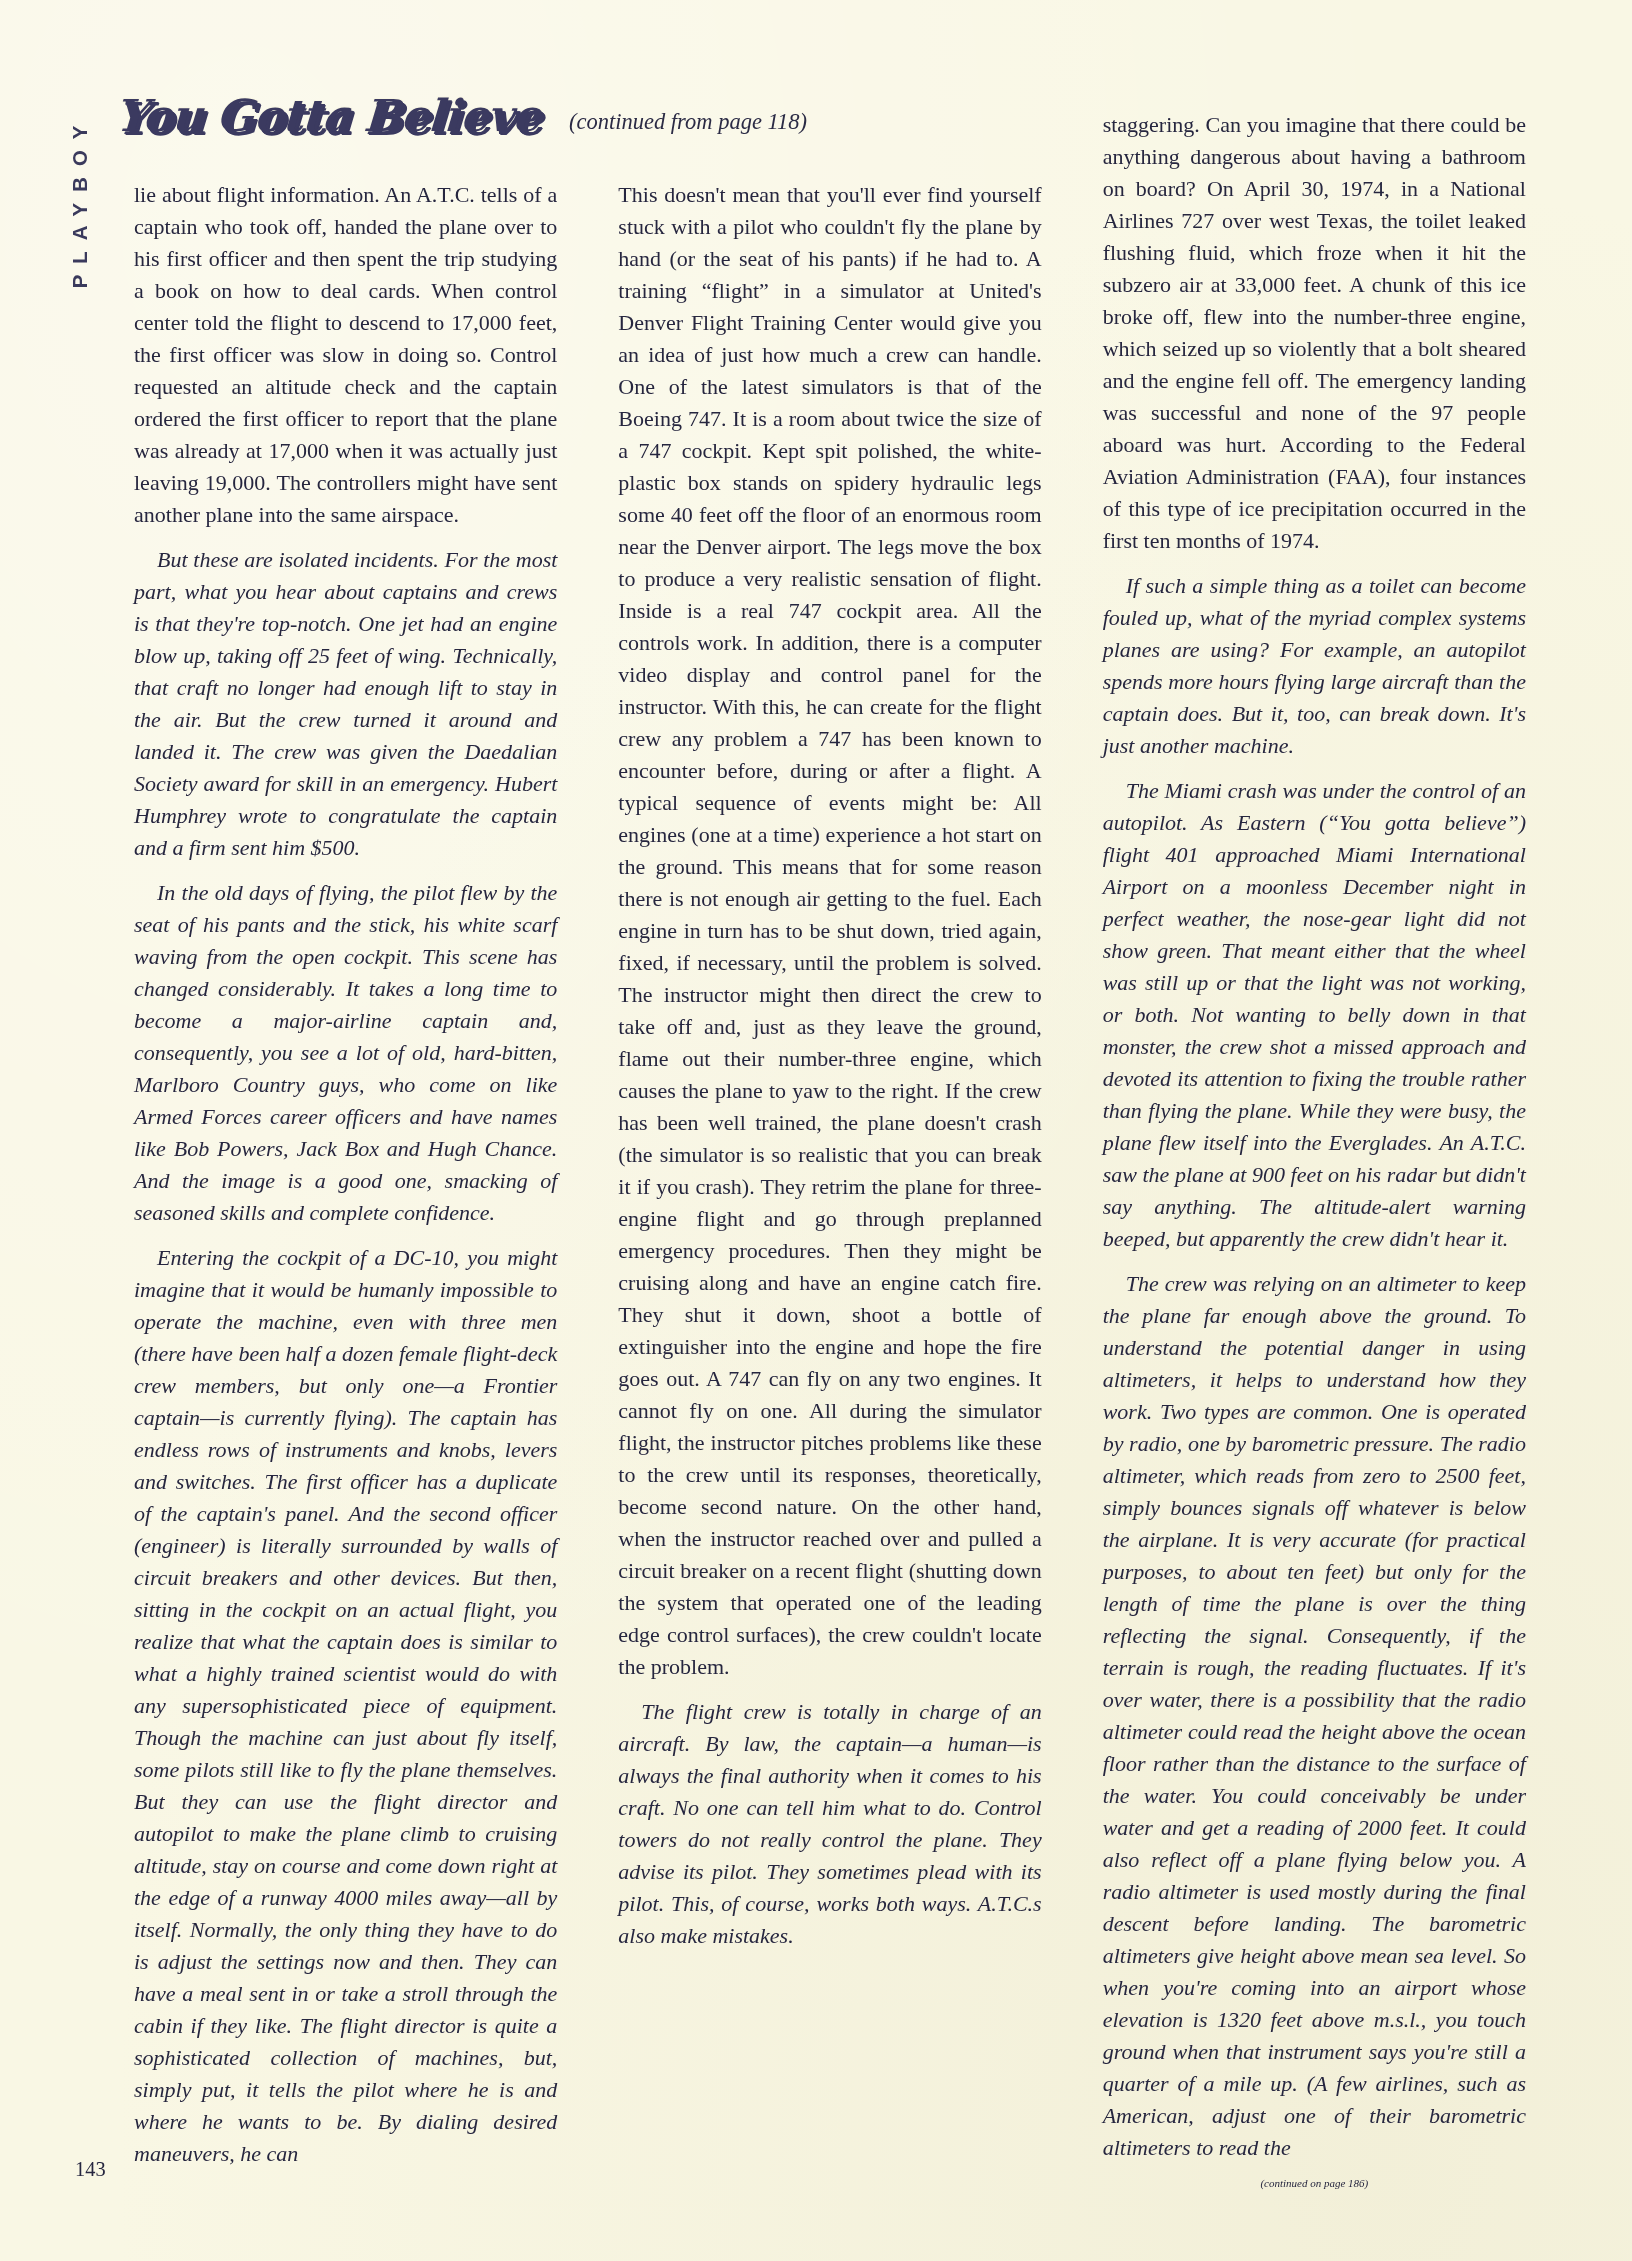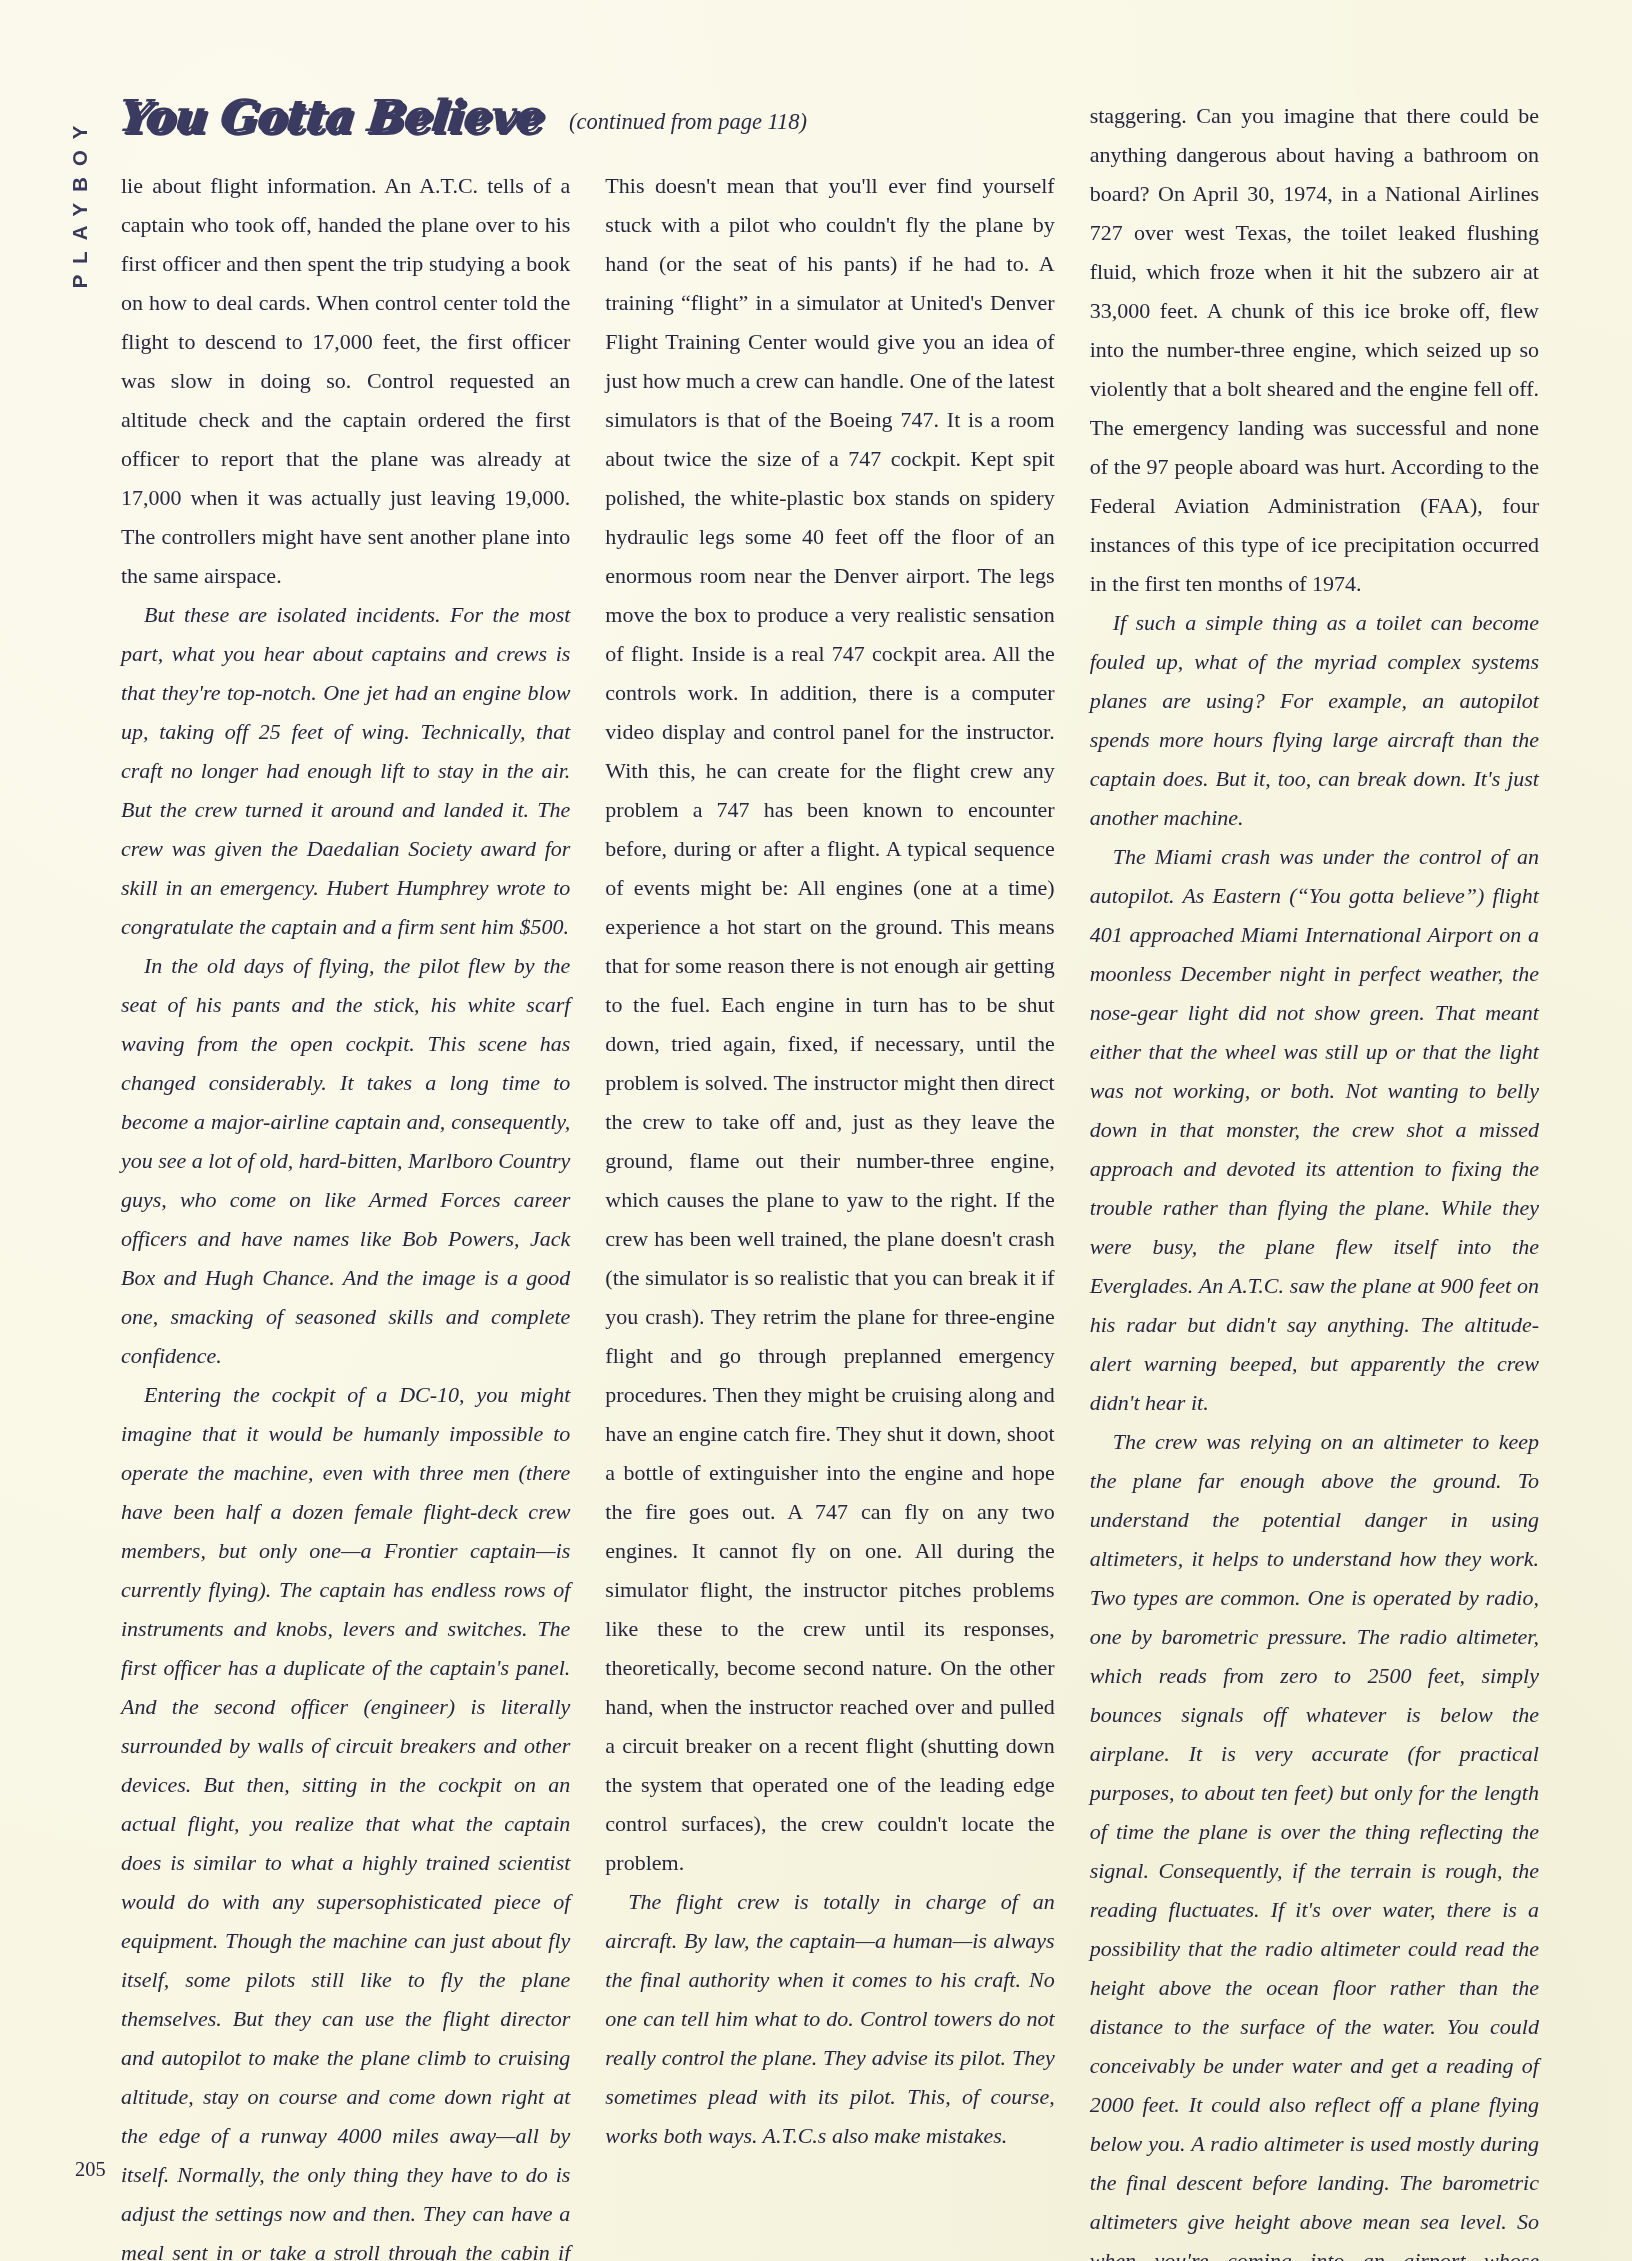--- a/index.html
+++ b/index.html
@@ -93,24 +93,24 @@
     width: 1418px;
     height: 2016px;
     display: flex;
     gap: 35px;
   }
   .col {
     width: 460px;
     position: relative;
   }
   .col p {
-    margin: 0;
+    margin: 13px;
     font-family: "Liberation Serif", serif;
     font-size: 22px;
-    line-height: 39px;
+    line-height: 32px;
     text-align: justify;
     text-justify: inter-word;
     color: #26263f;
     hyphens: manual;
   }
   .col p + p { text-indent: 23px; font-style: italic; }
   .col p.cont { text-indent: 0; }
 
   
   #col-1 { padding-top: 0px; }
@@ -178,16 +178,16 @@
     <div class="col" id="col-3">
       <p class="cont">staggering. Can you imagine that there could be anything dangerous about having a bathroom on board? On April 30, 1974, in a National Airlines 727 over west Texas, the toilet leaked flushing fluid, which froze when it hit the subzero air at 33,000 feet. A chunk of this ice broke off, flew into the number-three engine, which seized up so violently that a bolt sheared and the engine fell off. The emergency landing was successful and none of the 97 people aboard was hurt. According to the Federal Aviation Administration (FAA), four instances of this type of ice precipitation occurred in the first ten months of 1974.</p>
       <p>If such a simple thing as a toilet can become fouled up, what of the myriad complex systems planes are using? For example, an autopilot spends more hours flying large aircraft than the captain does. But it, too, can break down. It's just another machine.</p>
       <p>The Miami crash was under the control of an autopilot. As Eastern (“You gotta believe”) flight 401 approached Miami International Airport on a moonless December night in perfect weather, the nose-gear light did not show green. That meant either that the wheel was still up or that the light was not working, or both. Not wanting to belly down in that monster, the crew shot a missed approach and devoted its attention to fixing the trouble rather than flying the plane. While they were busy, the plane flew itself into the Everglades. An A.T.C. saw the plane at 900 feet on his radar but didn't say anything. The altitude-alert warning beeped, but apparently the crew didn't hear it.</p>
       <p>The crew was relying on an altimeter to keep the plane far enough above the ground. To understand the potential danger in using altimeters, it helps to understand how they work. Two types are common. One is operated by radio, one by barometric pressure. The radio altimeter, which reads from zero to 2500 feet, simply bounces signals off whatever is below the airplane. It is very accurate (for practical purposes, to about ten feet) but only for the length of time the plane is over the thing reflecting the signal. Consequently, if the terrain is rough, the reading fluctuates. If it's over water, there is a possibility that the radio altimeter could read the height above the ocean floor rather than the distance to the surface of the water. You could conceivably be under water and get a reading of 2000 feet. It could also reflect off a plane flying below you. A radio altimeter is used mostly during the final descent before landing. The barometric altimeters give height above mean sea level. So when you're coming into an airport whose elevation is 1320 feet above m.s.l., you touch ground when that instrument says you're still a quarter of a mile up. (A few airlines, such as American, adjust one of their barometric altimeters to read the</p>
       <span class="continued-on">(continued on page 186)</span>
     </div>
 
   </div>
 
-  <div class="folio">205</div>
+  <div class="folio">143</div>
 
 </div>
 
 
 </body></html>

